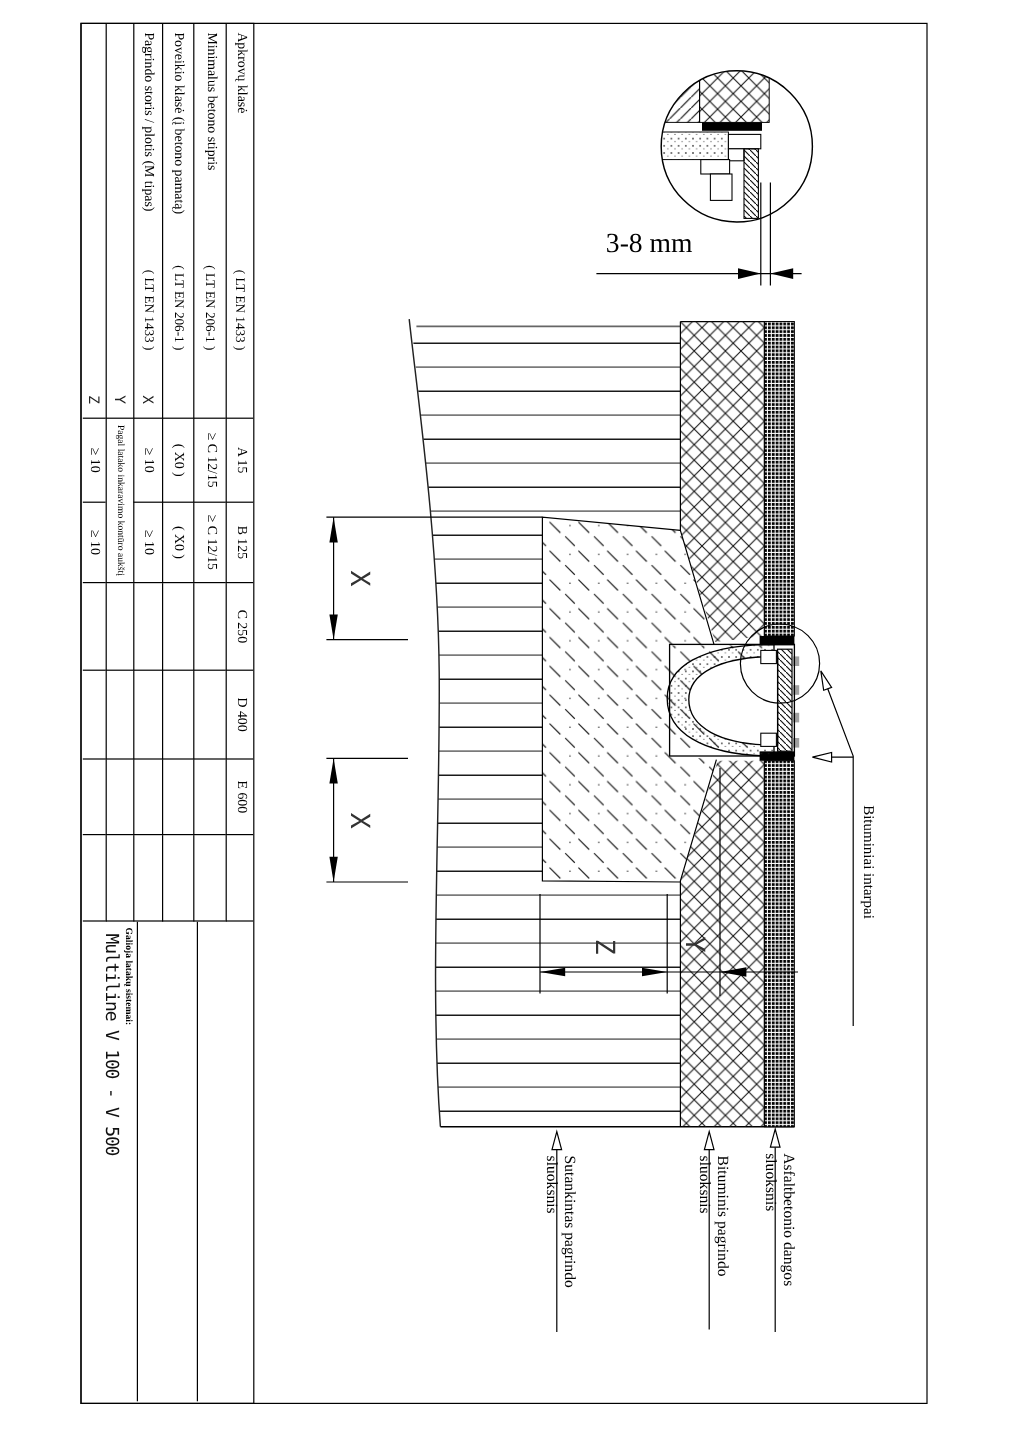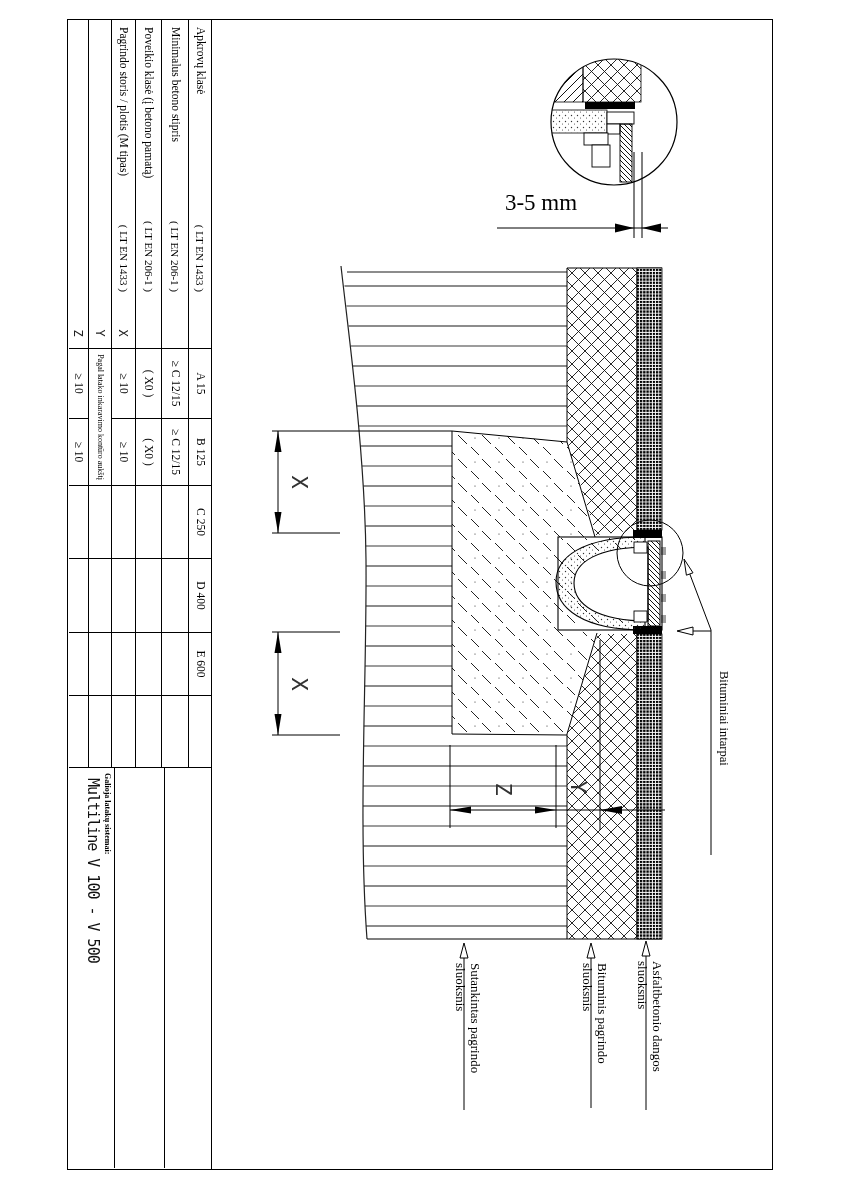--- a/index.html
+++ b/index.html
@@ -269,21 +269,21 @@
         <rect x="592" y="145" width="18" height="22" fill="#fff" stroke="#000" stroke-width="0.9"></rect>
         <rect x="620" y="124" width="12" height="58" fill="url(#pGrate)" stroke="#000" stroke-width="0.9"></rect>
       </g>
       <path d="M634,152 L634,238 M642,152 L642,238" stroke="#000" stroke-width="1" fill="none"></path>
       <path d="M497,228 L668,228" stroke="#000" stroke-width="1"></path>
       <polygon points="634,228 615,223.5 615,232.5" fill="#000"></polygon>
       <polygon points="642,228 661,223.5 661,232.5" fill="#000"></polygon>
     </g>
   </svg>
 
-  <div class="detail-dim">3-5 mm</div>
+  <div class="detail-dim">3-8 mm</div>
 
   <div class="dimletter" style="left:299px;top:482px">X</div>
   <div class="dimletter" style="left:299px;top:684px">X</div>
   <div class="dimletter" style="left:503px;top:789px">Z</div>
   <div class="dimletter" style="left:578px;top:787px">Y</div>
 
   <div class="callout-label" style="left:731px;top:671px">Bituminiai intarpai</div>
 
   <div class="rotlabel" style="left:483px;top:963px">
     <div>Sutankintas pagrindo</div>

